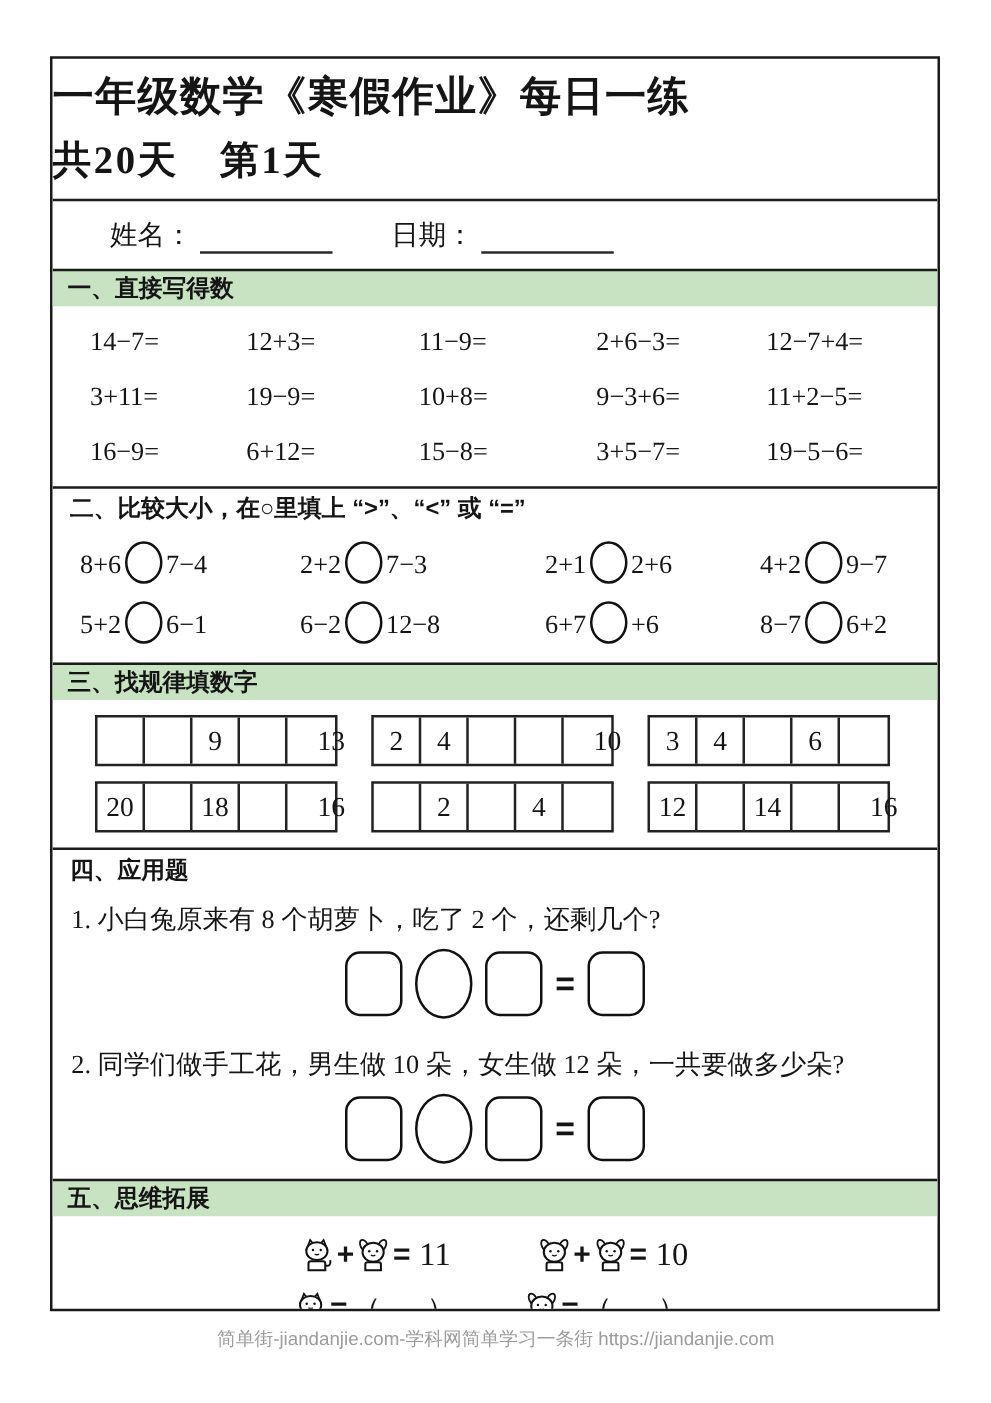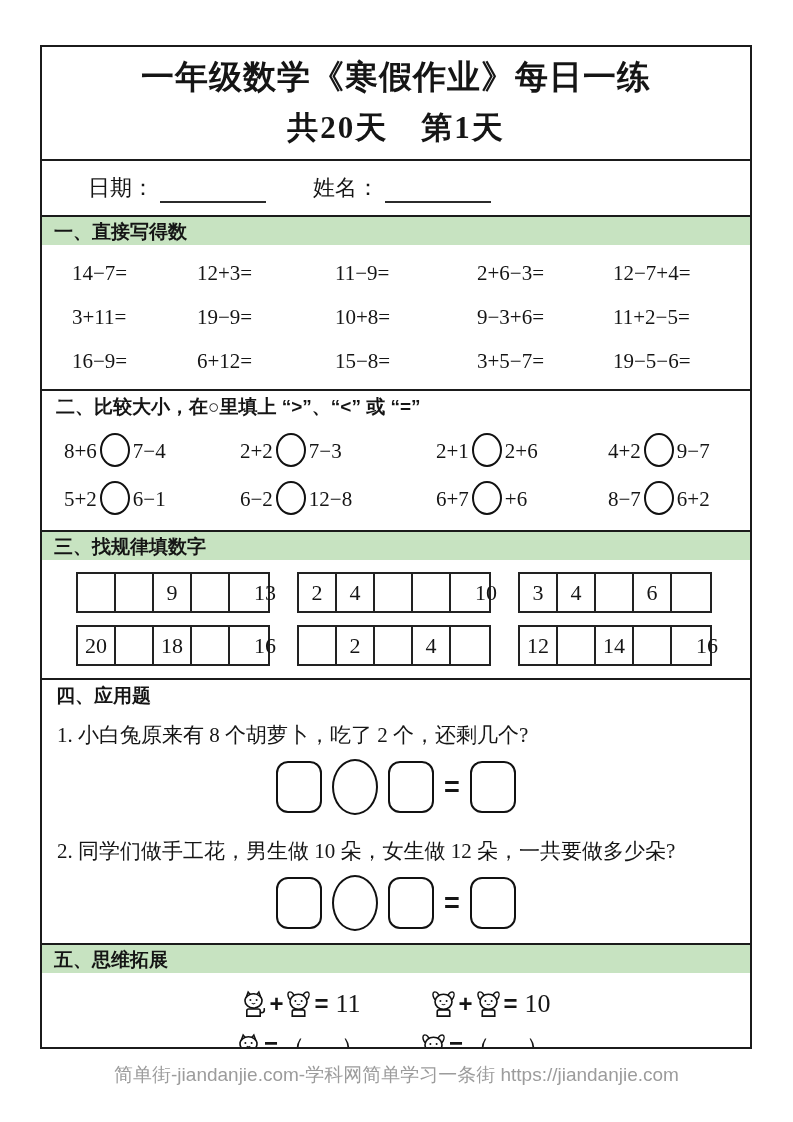--- a/index.html
+++ b/index.html
@@ -8,21 +8,21 @@
     background:#ffffff;
     font-family:"Liberation Serif", serif;
     color:#151515;
   }
   .sheet {
     position:absolute; left:40px; top:45px;
     width:712px; height:1004px; box-sizing:border-box;
     border:2px solid #1b1b1b; background:#fff; overflow:hidden;
   }
   
-  .title-block { text-align:center; padding:8px 0 10px; border-bottom:2px solid #1b1b1b; }
+  .title-block { text-align:left; padding:8px 0 10px; border-bottom:2px solid #1b1b1b; }
   .t1 { font-size:33px; font-weight:bold; letter-spacing:1px; }
   .t2 { font-size:31px; font-weight:bold; margin-top:7px; letter-spacing:2px;font-family:Liberation Serif, serif; }
   .fields { display:flex; align-items:flex-end; height:54px; padding:0 0 12px 46px; box-sizing:border-box; font-size:22px; }
   .field { display:flex; align-items:flex-end; }
   .field + .field { margin-left:47px; }
   .blank-line { display:inline-block; width:106px; height:22px; border-bottom:2px solid #2b2b2b; margin-left:6px; }
   
   .greenbar {
     background:#c7e3c1; height:30px; line-height:30px; padding-left:12px;
     font-family:"Liberation Sans", sans-serif; font-weight:bold; font-size:19px;
@@ -58,40 +58,40 @@
   .ans-line { display:flex; justify-content:center; align-items:center; font-size:24px; margin-top:12px; }
   .op { font-family:"Liberation Sans", sans-serif; font-weight:bold; font-size:24px; margin:0 3px; }
   .res { font-size:26px; margin-left:4px; }
   .spacer70 { width:70px; }
   .spacer50 { width:50px; }
   .animal { display:inline-block; vertical-align:middle; }
   .paren { font-size:24px; letter-spacing:6px; }
   
   .footer {
     position:absolute; left:0; right:0; top:1062px; text-align:center;
-    color:#9c9c9c; font-size:19px; font-family:"Liberation Sans", sans-serif;
+    color:#9c9c9c; font-size:15px; font-family:"Liberation Sans", sans-serif;
   }
 </style>
 </head>
 <body>
 
 <div class="sheet">
 
   <div class="title-block">
     <div class="t1">一年级数学《寒假作业》每日一练</div>
     <div class="t2">共20天　第1天</div>
   </div>
 
   <div class="fields">
     <div class="field">
+      <span>姓名：</span>
+      <span class="blank-line"></span>
+    </div>
+    <div class="field">
       <span>日期：</span>
-      <span class="blank-line"></span>
-    </div>
-    <div class="field">
-      <span>姓名：</span>
       <span class="blank-line"></span>
     </div>
   </div>
 
   <div class="greenbar">一、直接写得数</div>
   <div class="calc-grid">
     <div class="calc-row">
       <span>14−7=</span>
       <span>12+3=</span>
       <span>11−9=</span>

